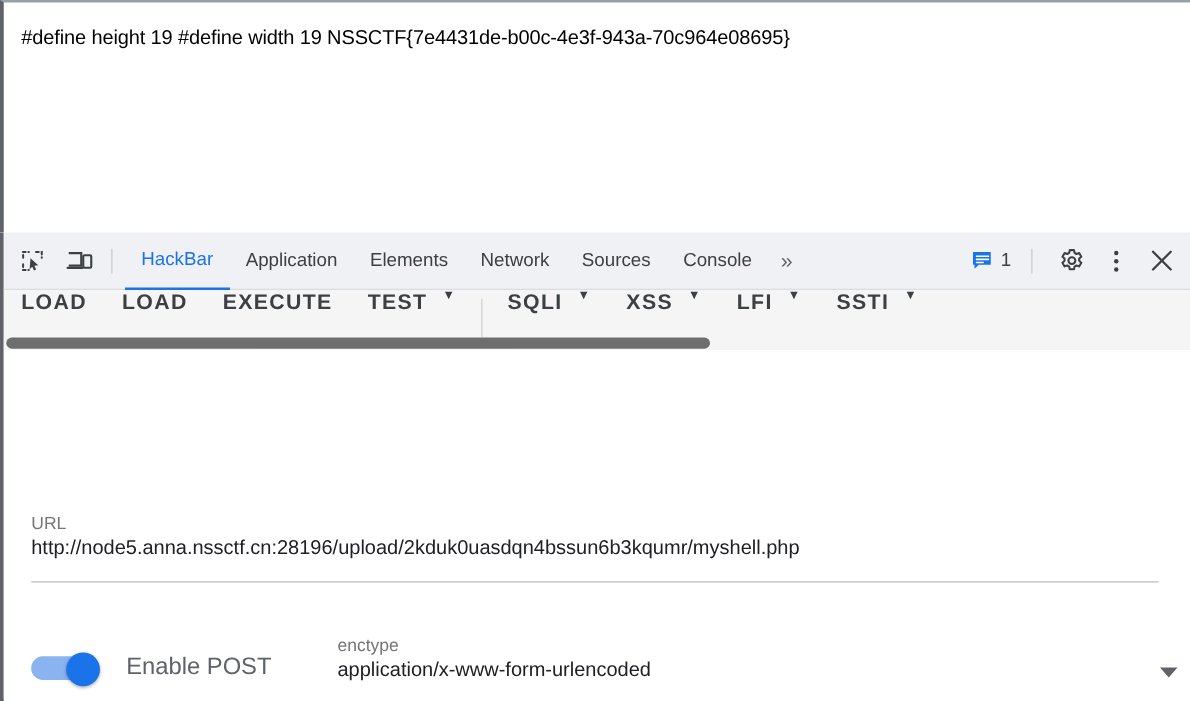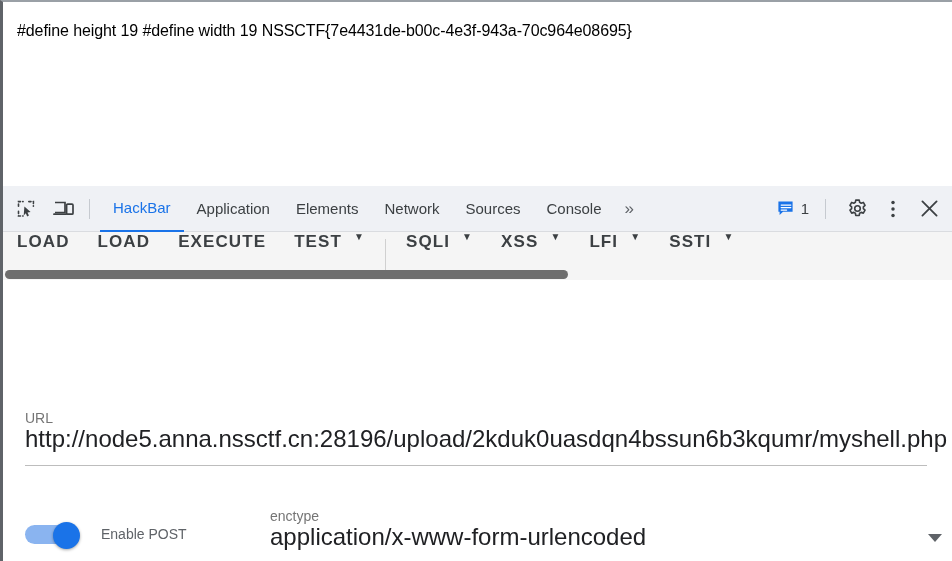--- a/index.html
+++ b/index.html
@@ -194,21 +194,21 @@
     background: #ffffff;
     height: 279px;
     box-sizing: border-box;
   }
   .field-label {
     font-size: 14px;
     color: #757575;
     line-height: 16px;
   }
   .field-value {
-    font-size: 24px;
+    font-size: 16px;
     color: #202124;
     line-height: 26px;
     white-space: nowrap;
   }
 
   #url-field {
     position: absolute;
     left: 22px;
     top: 130px;
     width: 900px;
@@ -256,21 +256,21 @@
     position: absolute;
     left: 28px;
     top: 0;
     width: 27px;
     height: 27px;
     border-radius: 50%;
     background: #1a73e8;
     box-shadow: 0 1px 3px rgba(0,0,0,0.35);
   }
   #toggle-label {
-    font-size: 14px;
+    font-size: 19px;
     color: #5f6368;
     margin-left: 20px;
     white-space: nowrap;
   }
   #enctype-field {
     position: absolute;
     left: 248px;
     top: 0px;
     width: 690px;
     margin-left: 19px;

